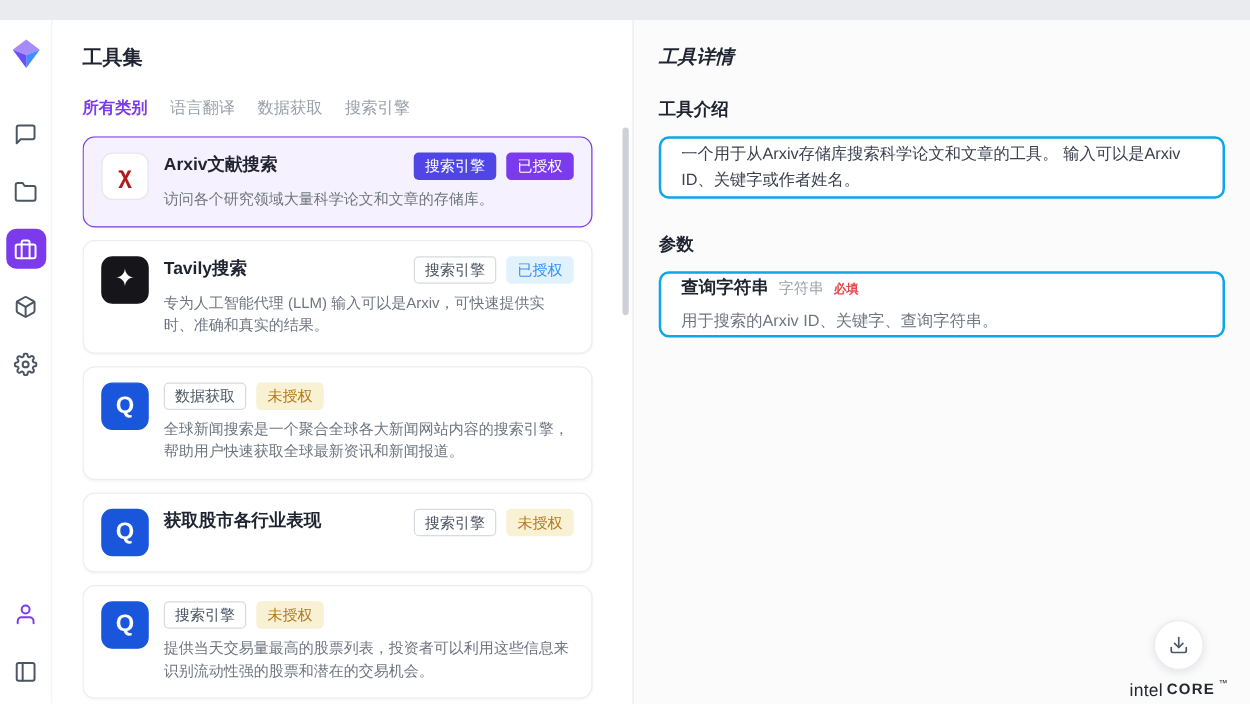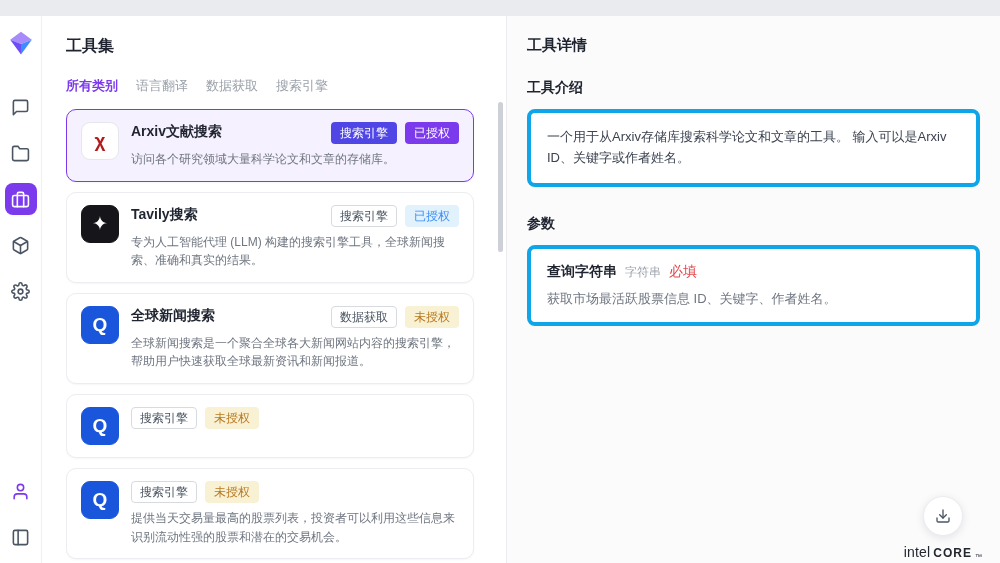--- a/index.html
+++ b/index.html
@@ -34,34 +34,34 @@
   .b-solid-indigo { background:#4f46e5; color:#fff; }
   .b-solid-purple { background:#7c3aed; color:#fff; }
   .b-outline { background:#fff; border:1px solid #d7dade; color:#4b5563; padding:1px 8px; }
   .b-blue { background:#e1f2fd; color:#3d8df5; }
   .b-yellow { background:#f9f1d4; color:#b7791f; }
   .tool-desc { font-size:12px; color:#6f7680; margin-top:6px; line-height:1.55; }
   .scrollbar-thumb { position:absolute; right:3px; top:86px; width:5px; height:150px; background:#cdd0d6; border-radius:3px; }
 
   
   .detail-panel { flex:1; background:#fbfbfc; border-left:1px solid #ececf0; padding:20px 20px; position:relative; }
-  .detail-panel h1 { font-size:15px; font-weight:700; margin-bottom:24px; }
+  .detail-panel h1 { font-size:15px; font-weight:700; margin-bottom:24px;font-style:italic; }
   .detail-panel h2 { font-size:14px; font-weight:700; margin-bottom:12px; }
-  .card { background:#fff; border:4px solid #0ea5e9; border-radius:8px; padding:14px 16px; }
+  .card { background:#fff; border:2px solid #0ea5e9; border-radius:8px; padding:2px 16px; }
   .intro-card { font-size:13px; color:#3c4250; margin-bottom:28px; line-height:1.6; }
   .param-head { display:flex; align-items:baseline; gap:8px; }
   .param-name { font-size:14px; font-weight:700; color:#1f2430; }
   .param-type { font-size:12px; color:#9aa0aa; }
-  .param-required { font-size:14px; color:#e5484d; }
+  .param-required { font-size:10px; color:#e5484d;font-weight:bold; }
   .param-desc { font-size:13px; color:#6f7680; margin-top:9px; }
 
   .float-actions { position:absolute; right:18px; bottom:12px; display:flex; flex-direction:column; align-items:center; gap:8px; }
   .download-btn { width:40px; height:40px; border-radius:50%; background:#fff; border:1px solid #ececf0; box-shadow:0 2px 8px rgba(20,24,40,.10); display:flex; align-items:center; justify-content:center; color:#4b5563; cursor:pointer; }
   .download-btn svg { width:16px; height:16px; }
-  .intel { display:flex; align-items:flex-end; gap:3px; color:#23272f; }
+  .intel { display:flex; align-items:flex-start; gap:3px; color:#23272f; }
   .intel .i-word { font-size:14px; font-weight:500; letter-spacing:.2px; }
   .intel .i-core { font-size:12px; font-weight:700; letter-spacing:1px; }
   .intel .i-tm { font-size:7px; vertical-align:super; }
 </style>
 </head>
 <body>
 
 <div class="app">
 
   <aside class="sidebar">
@@ -147,46 +147,46 @@
             <span class="glyph">✦</span>
           </div>
     <div class="tool-body">
       <div class="tool-head">
         <span class="tool-name">Tavily搜索</span>
         <span class="badges">
           <span class="badge badge-cat b-outline">搜索引擎</span>
           <span class="badge badge-auth b-blue">已授权</span>
         </span>
       </div>
-      <div class="tool-desc">专为人工智能代理 (LLM) 构建的搜索引擎工具，全球新闻搜索、准确和真实的结果。</div>
+      <div class="tool-desc">专为人工智能代理 (LLM) 输入可以是Arxiv，可快速提供实时、准确和真实的结果。</div>
     </div>
   </div>
 
   <div class="tool-card">
     <div class="tool-icon" style="background: rgb(26, 86, 219); color: rgb(255, 255, 255); border: 1px solid rgb(26, 86, 219);">
             <span class="glyph">Q</span>
           </div>
     <div class="tool-body">
       <div class="tool-head">
-        <span class="tool-name">全球新闻搜索</span>
         <span class="badges">
           <span class="badge badge-cat b-outline">数据获取</span>
           <span class="badge badge-auth b-yellow">未授权</span>
         </span>
       </div>
       <div class="tool-desc">全球新闻搜索是一个聚合全球各大新闻网站内容的搜索引擎，帮助用户快速获取全球最新资讯和新闻报道。</div>
     </div>
   </div>
 
   <div class="tool-card">
     <div class="tool-icon" style="background: rgb(26, 86, 219); color: rgb(255, 255, 255); border: 1px solid rgb(26, 86, 219);">
             <span class="glyph">Q</span>
           </div>
     <div class="tool-body">
       <div class="tool-head">
+        <span class="tool-name">获取股市各行业表现</span>
         <span class="badges">
           <span class="badge badge-cat b-outline">搜索引擎</span>
           <span class="badge badge-auth b-yellow">未授权</span>
         </span>
       </div>
     </div>
   </div>
 
   <div class="tool-card">
     <div class="tool-icon" style="background: rgb(26, 86, 219); color: rgb(255, 255, 255); border: 1px solid rgb(26, 86, 219);">
@@ -213,21 +213,21 @@
     <div class="card intro-card">
       <span>一个用于从Arxiv存储库搜索科学论文和文章的工具。 输入可以是Arxiv ID、关键字或作者姓名。</span>
     </div>
     <h2>参数</h2>
     <div class="card param-card">
       <div class="param-head">
         <span class="param-name">查询字符串</span>
         <span class="param-type">字符串</span>
         <span class="param-required">必填</span>
       </div>
-      <div class="param-desc">获取市场最活跃股票信息 ID、关键字、作者姓名。</div>
+      <div class="param-desc">用于搜索的Arxiv ID、关键字、查询字符串。</div>
     </div>
 
     <div class="float-actions">
       <button class="download-btn">
         <svg viewBox="0 0 24 24" fill="none" stroke="currentColor" stroke-width="2" stroke-linecap="round" stroke-linejoin="round">
             <path d="M21 15v4a2 2 0 0 1-2 2H5a2 2 0 0 1-2-2v-4"></path>
             <polyline points="7 10 12 15 17 10"></polyline>
             <line x1="12" y1="15" x2="12" y2="3"></line>
           </svg>
       </button>

